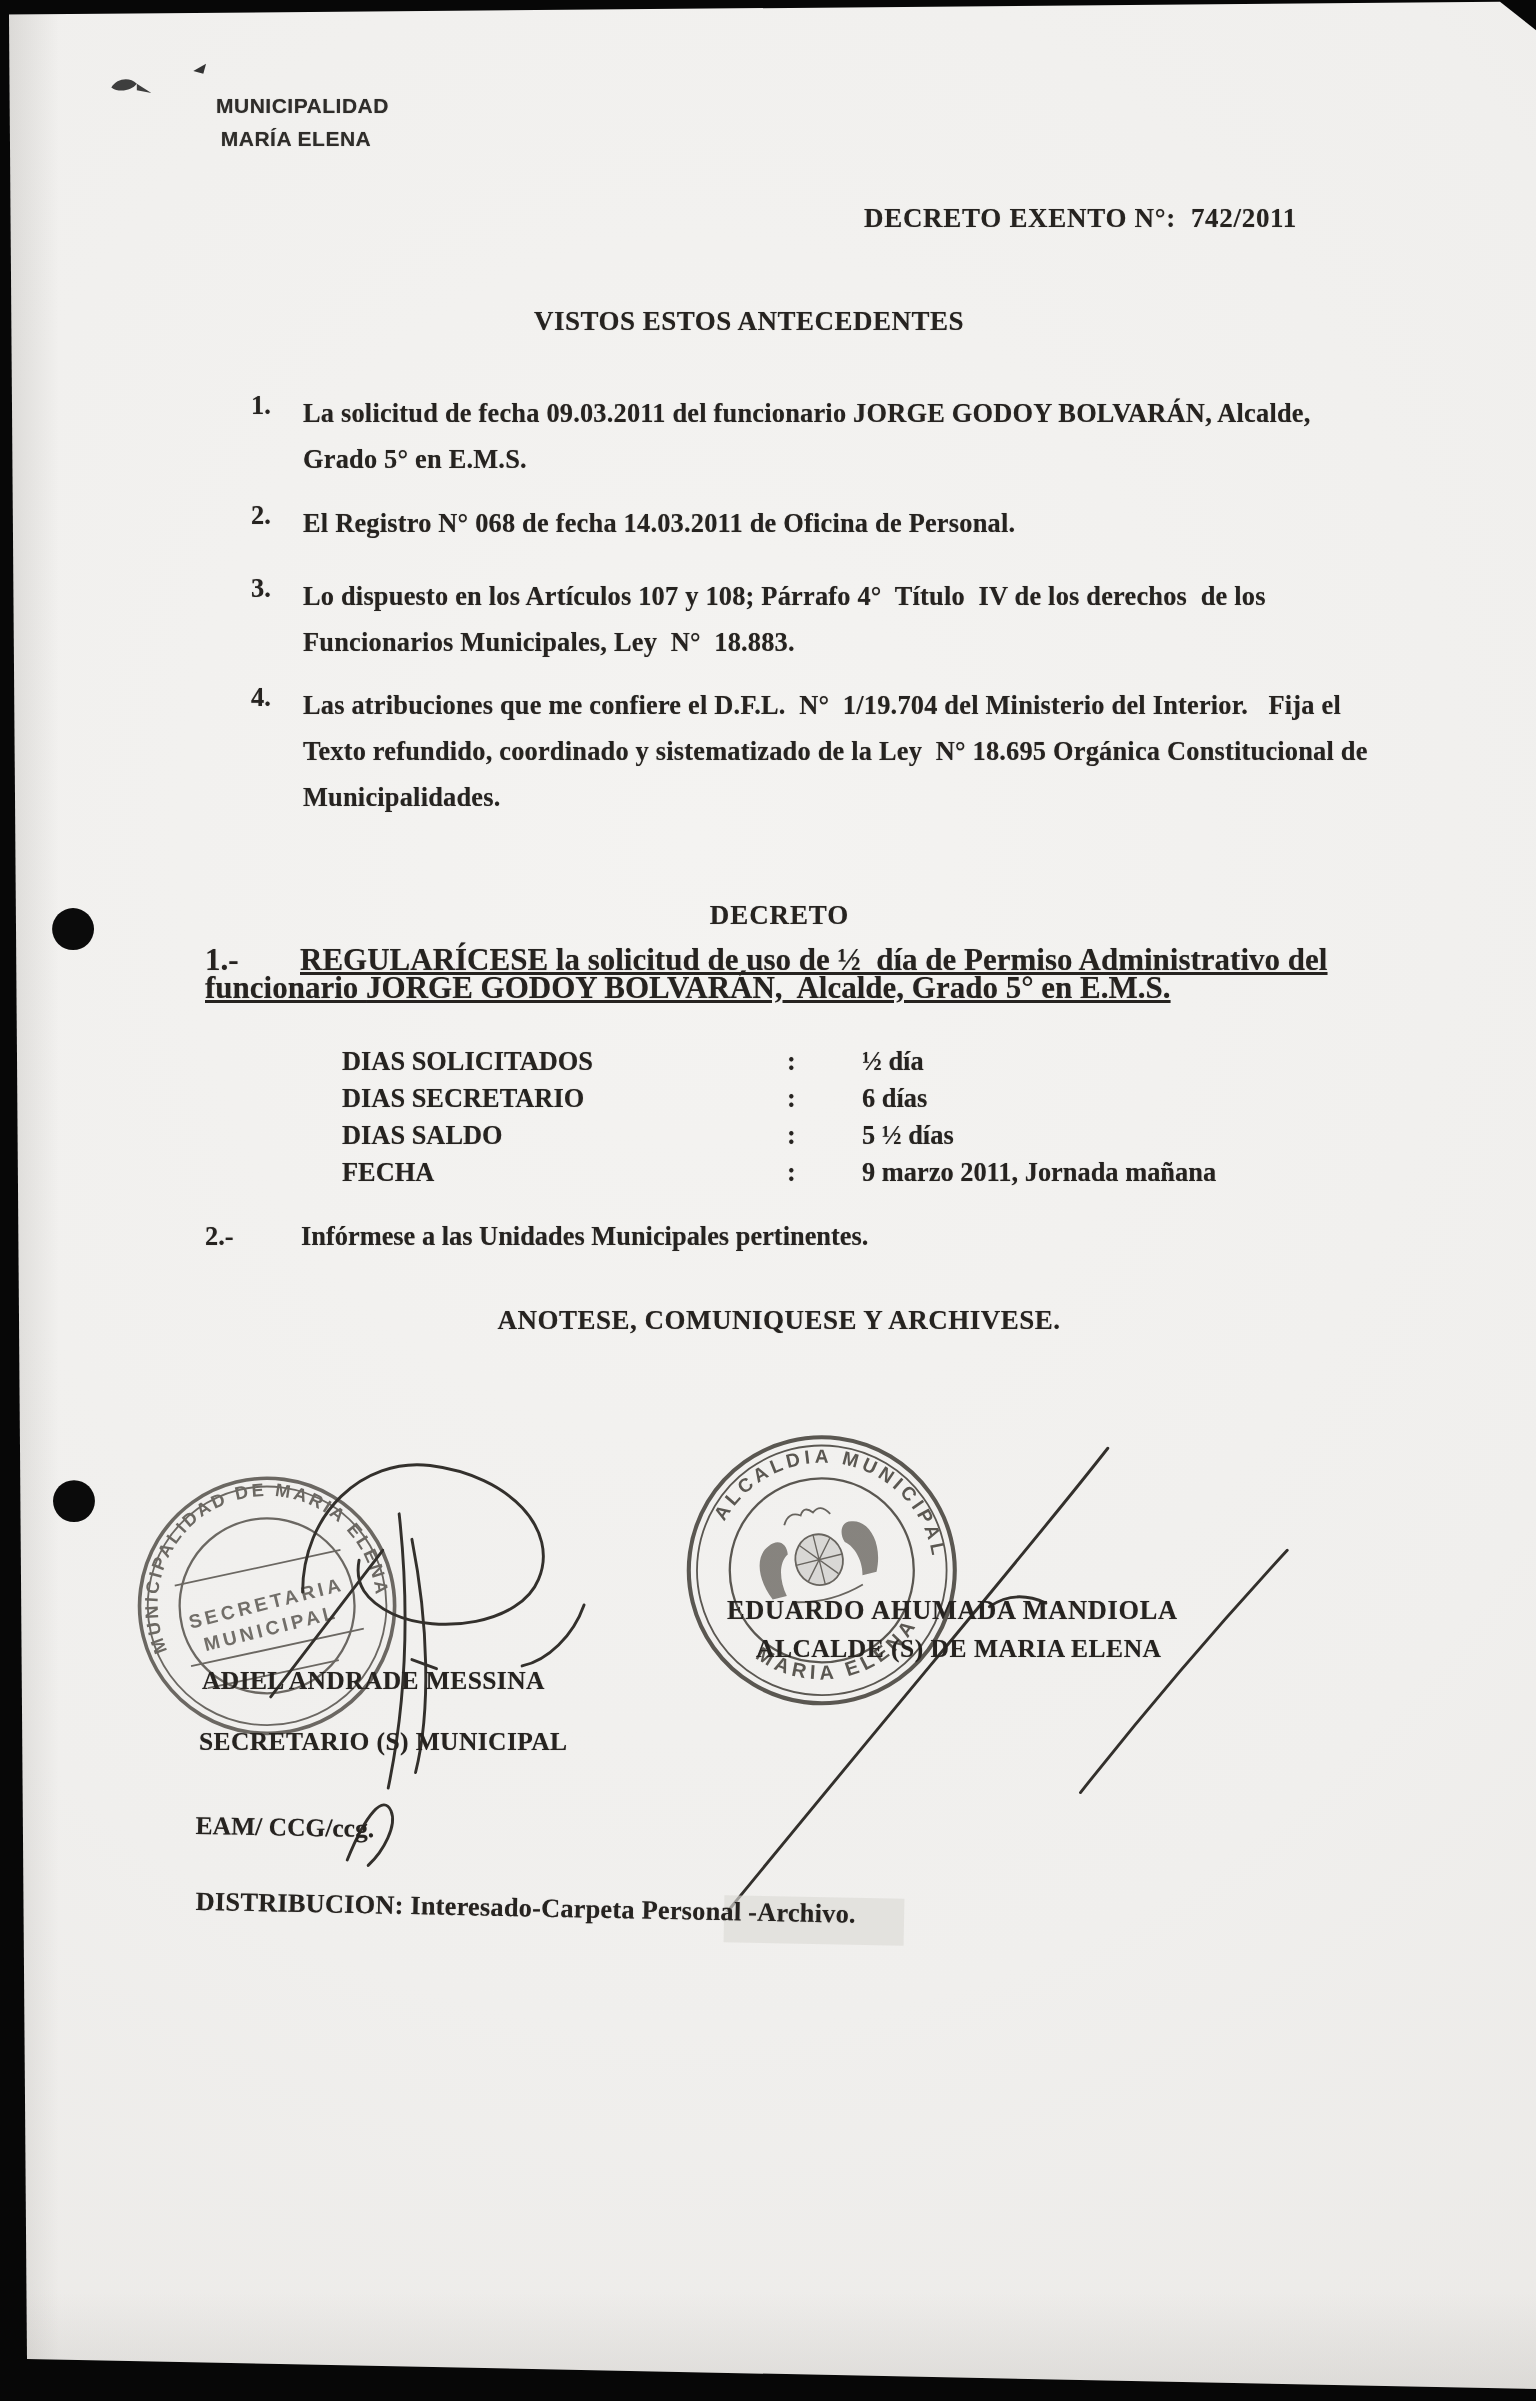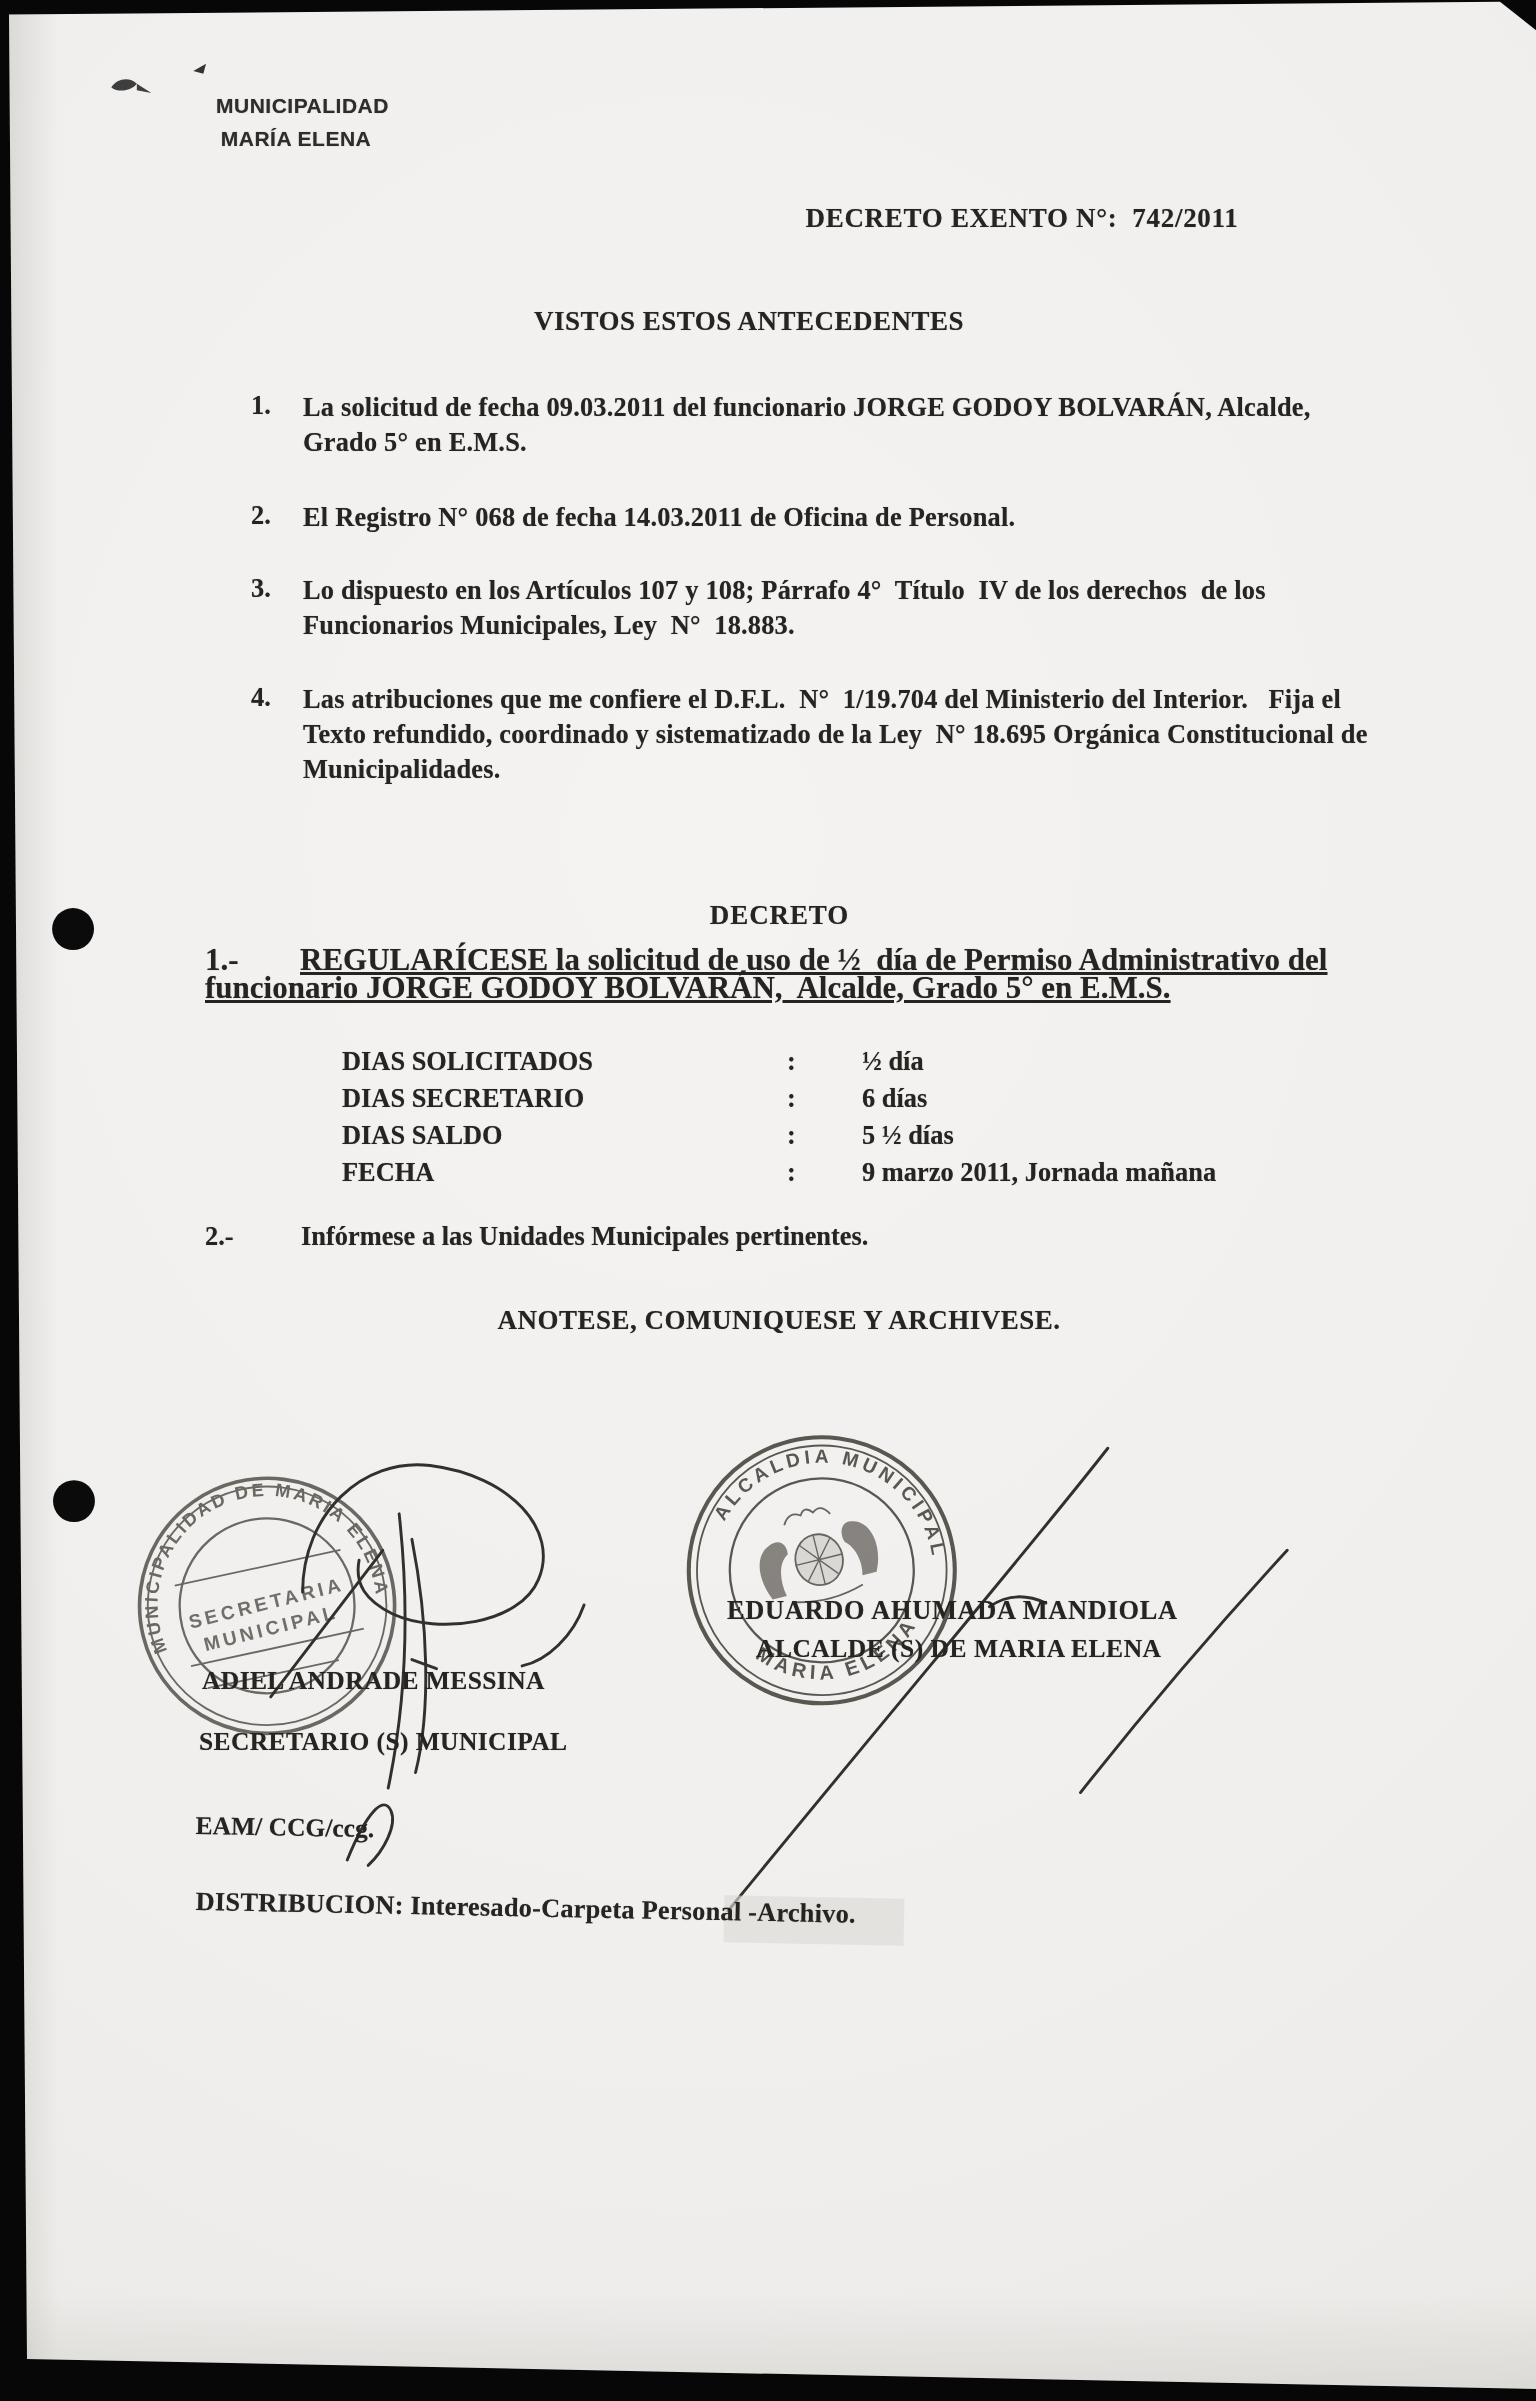--- a/index.html
+++ b/index.html
@@ -31,26 +31,26 @@
     color:#262320;
     text-shadow:0 0 0.9px rgba(45,40,35,.45);
     white-space:normal;
   }
   .letterhead {
     left:216px; top:89px; width:160px; text-align:center;
     font-family:"Liberation Sans", sans-serif; font-weight:700;
     font-size:21px; line-height:33px; color:#2f2d2a; letter-spacing:0.5px;
     text-shadow:0 0 0.9px rgba(40,40,40,.5);
   }
-  .title-block { left:747px; top:200px; width:550px; text-align:center;
+  .title-block { left:747px; top:200px; width:550px; text-align:right;
     font-size:27px; line-height:37px; letter-spacing:0.7px; }
   .vistos-heading { left:430px; top:306px; width:638px; text-align:center;
     font-size:27px; letter-spacing:0.5px; }
   .item-num  { font-size:26.4px; left:251px; }
-  .item-text { left:303px; width:1075px; font-size:26.4px; line-height:35px; letter-spacing:0.2px; }
+  .item-text { left:303px; width:1075px; font-size:26.4px; line-height:46px; letter-spacing:0.2px; }
   .top-i1 { top:390px; } .top-i2 { top:500px; } .top-i3 { top:573px; } .top-i4 { top:682px; }
   .decreto-heading { left:506px; top:884px; width:547px; text-align:center;
     font-size:27px; letter-spacing:0.9px;margin-top:16px; }
   .clause1 { left:205px; top:946px; width:1177px; font-size:31px; line-height:28px;text-decoration:underline; }
   .clause1-num { display:inline-block; width:95px; }
   .dtable { position:absolute; left:301px; top:1046px; }
   .t-row { display:flex; height:37px; font-size:26.4px; }
   .t-label { width:445px;margin-left:41px; } .t-sep { width:75px; } .t-value { }
   .clause2-num  { left:205px; top:1221px; font-size:26.4px; }
   .clause2-text { left:301px; top:1221px; font-size:26.4px; }

